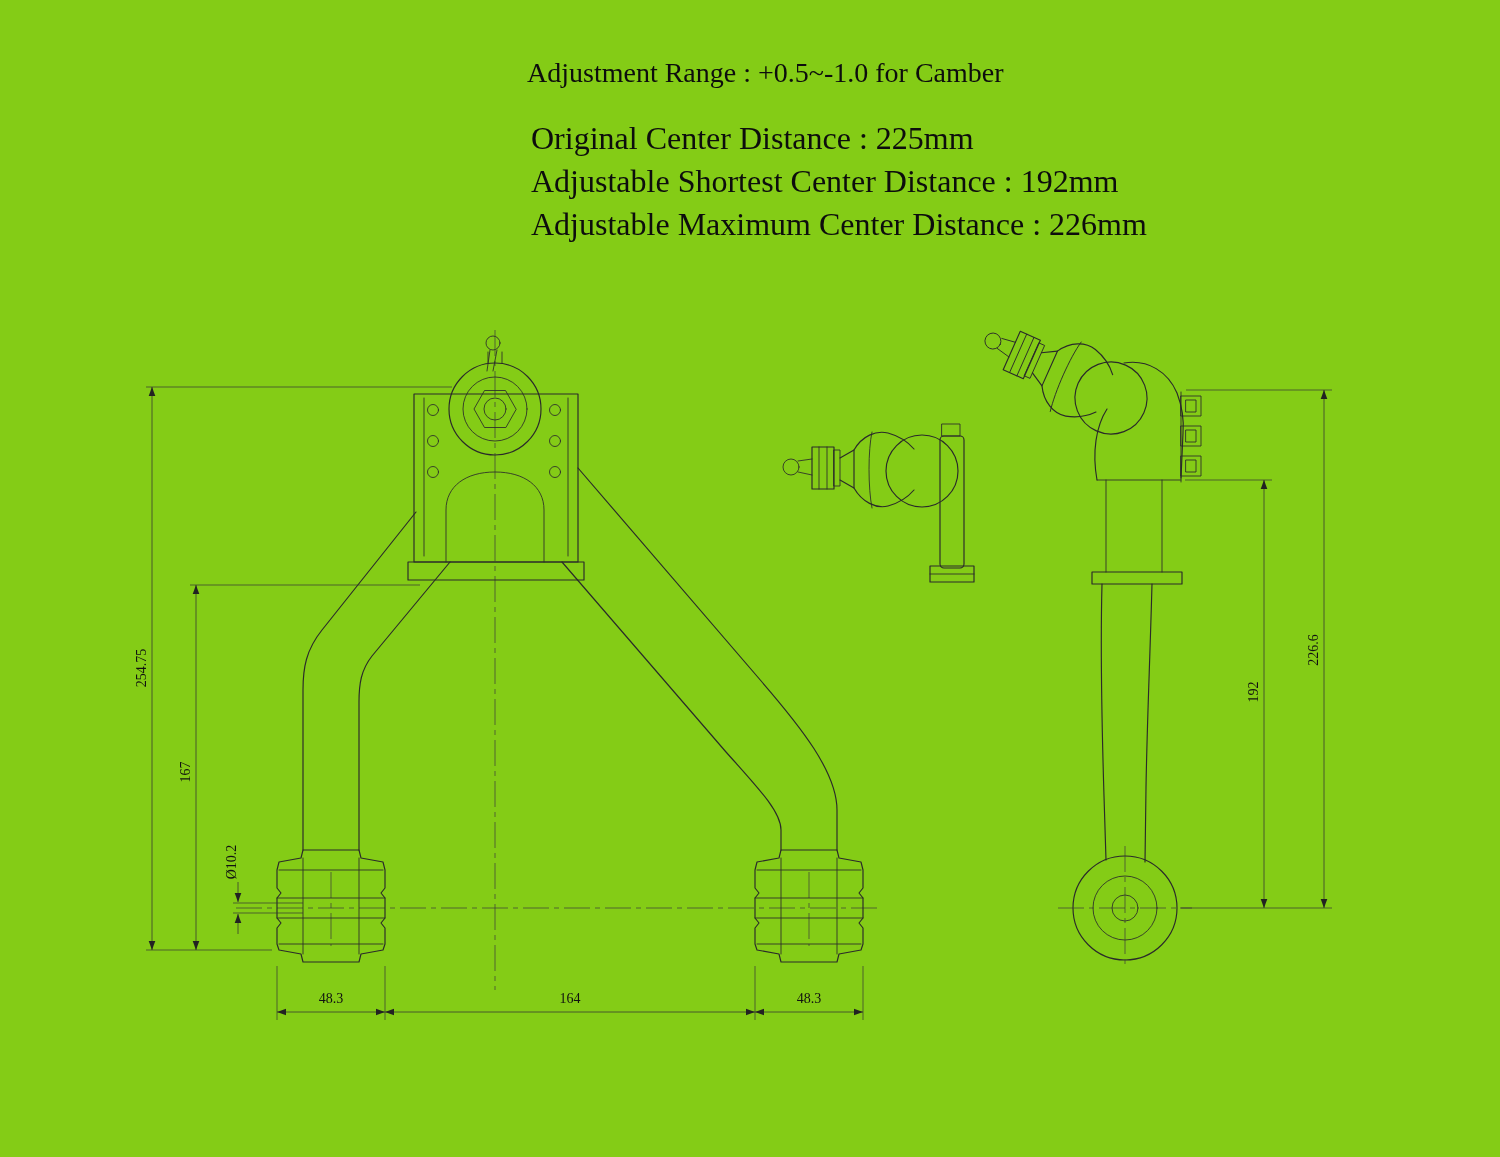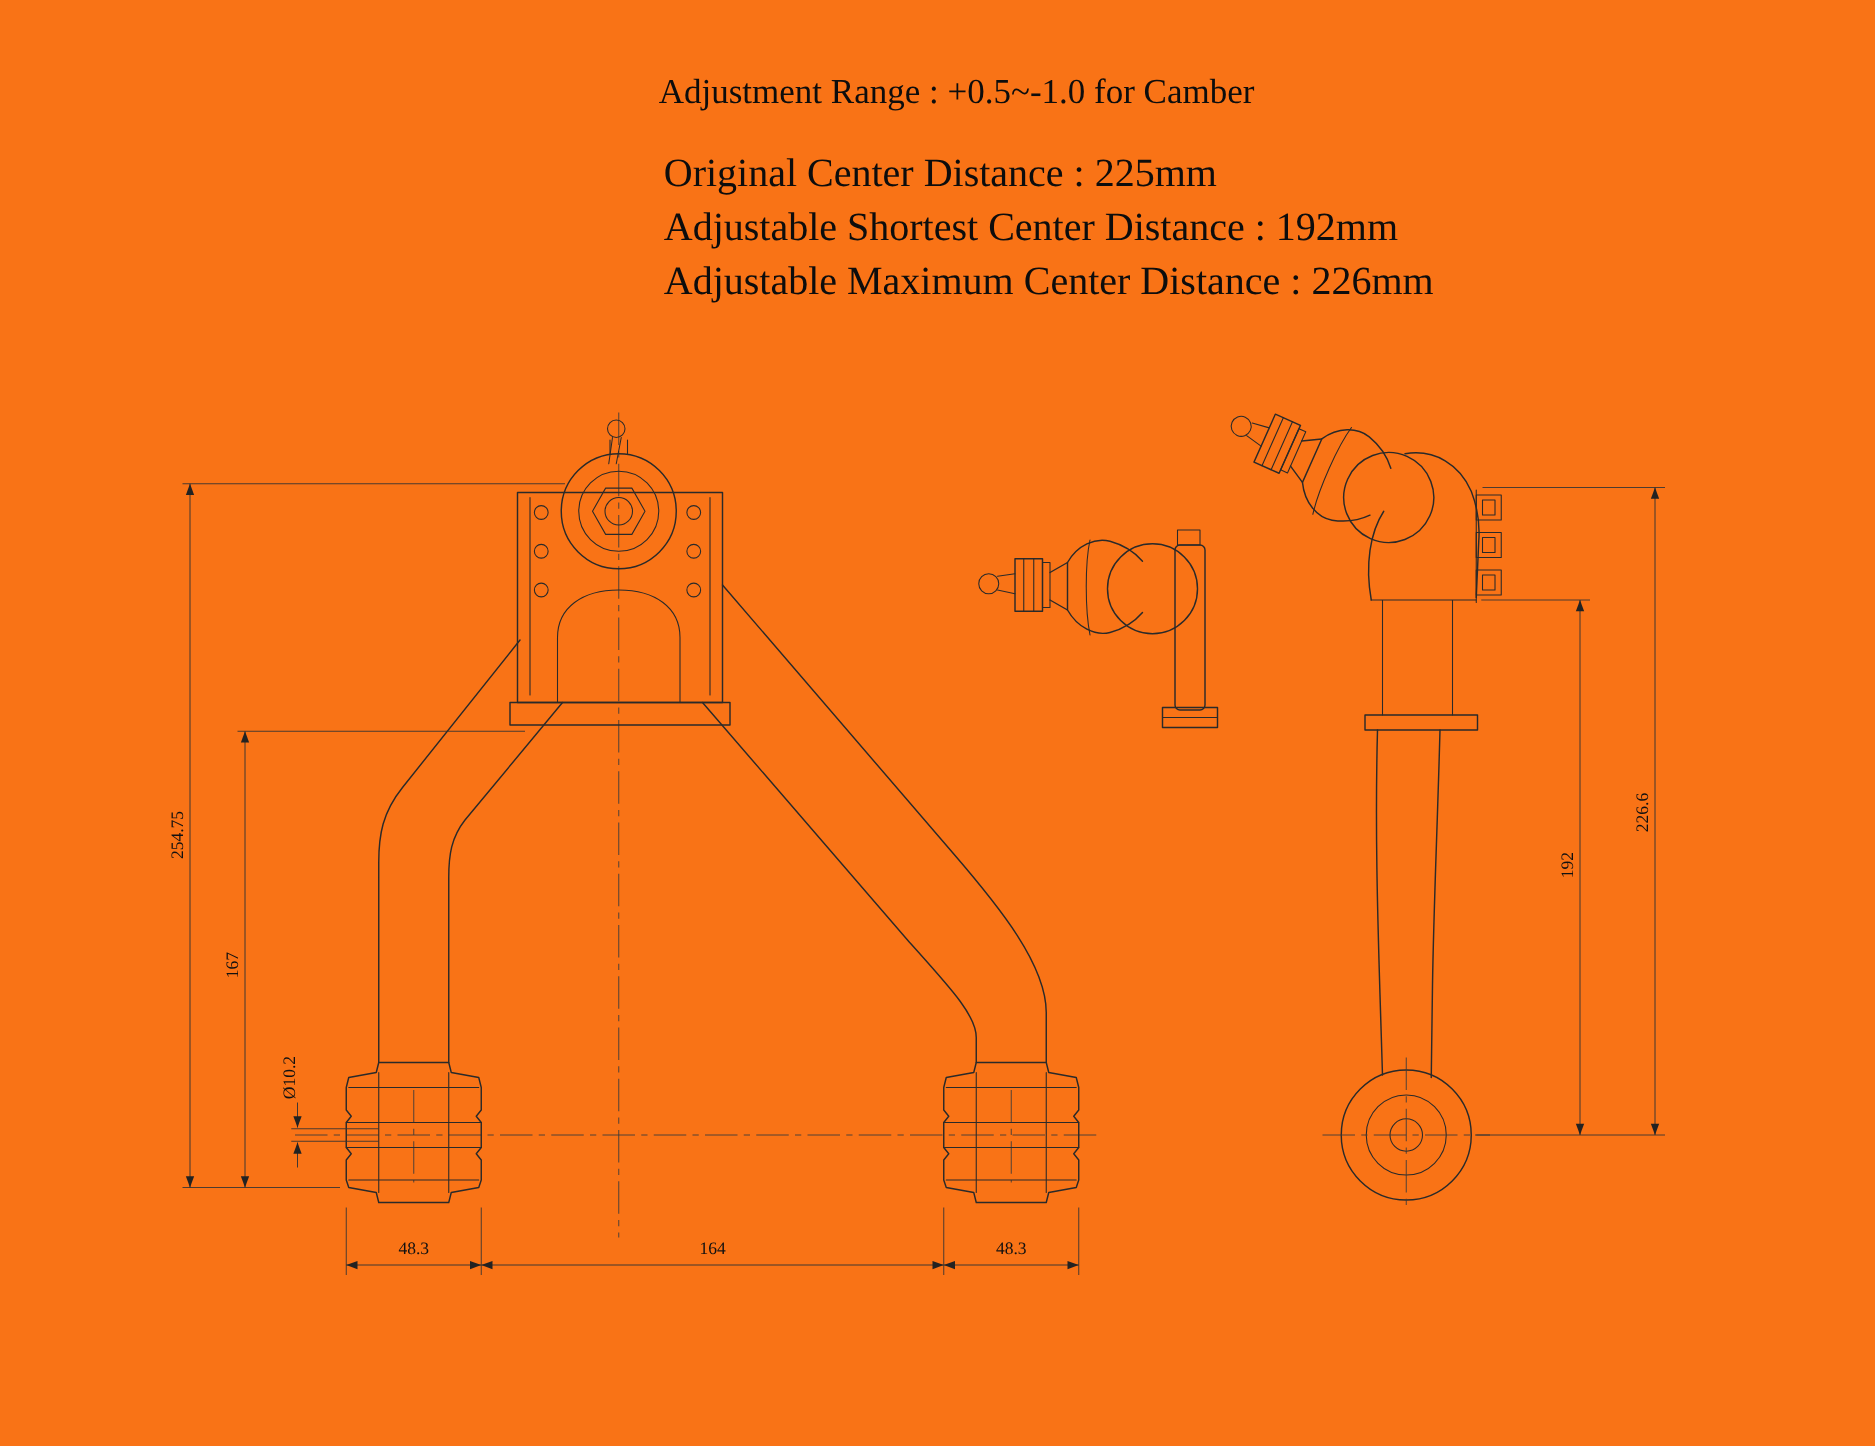--- a/index.html
+++ b/index.html
@@ -1,16 +1,16 @@
 <!DOCTYPE html>
 <html><head>
 <meta charset="utf-8">
 <style>
   html,body{margin:0;padding:0;background:#ffffff;}
-  .stage{position:relative;width:1500px;height:1157px;background:#f97316;overflow:hidden;
+  .stage{position:relative;width:1500px;height:1157px;background:#84cc16;overflow:hidden;
          font-family:"Liberation Serif", serif;}
   svg{display:block;}
   .ln{fill:none;stroke:#2a2a2a;stroke-width:1.15;stroke-linecap:round;stroke-linejoin:round;}
   .ln2{fill:none;stroke:#2a2a2a;stroke-width:0.85;stroke-linecap:round;stroke-linejoin:round;}
   .dim{fill:none;stroke:#333333;stroke-width:0.75;}
   .ext{fill:none;stroke:#333333;stroke-width:0.7;}
   .cl{fill:none;stroke:#3a3a3a;stroke-width:0.7;stroke-dasharray:26 5 5 5;}
   .dimtext{font-family:"Liberation Serif", serif;font-size:14px;fill:#111111;}
   .title-text{font-family:"Liberation Serif", serif;font-size:28px;fill:#0d0d0d;}
   .note-text{font-family:"Liberation Serif", serif;font-size:32px;fill:#0d0d0d;}

